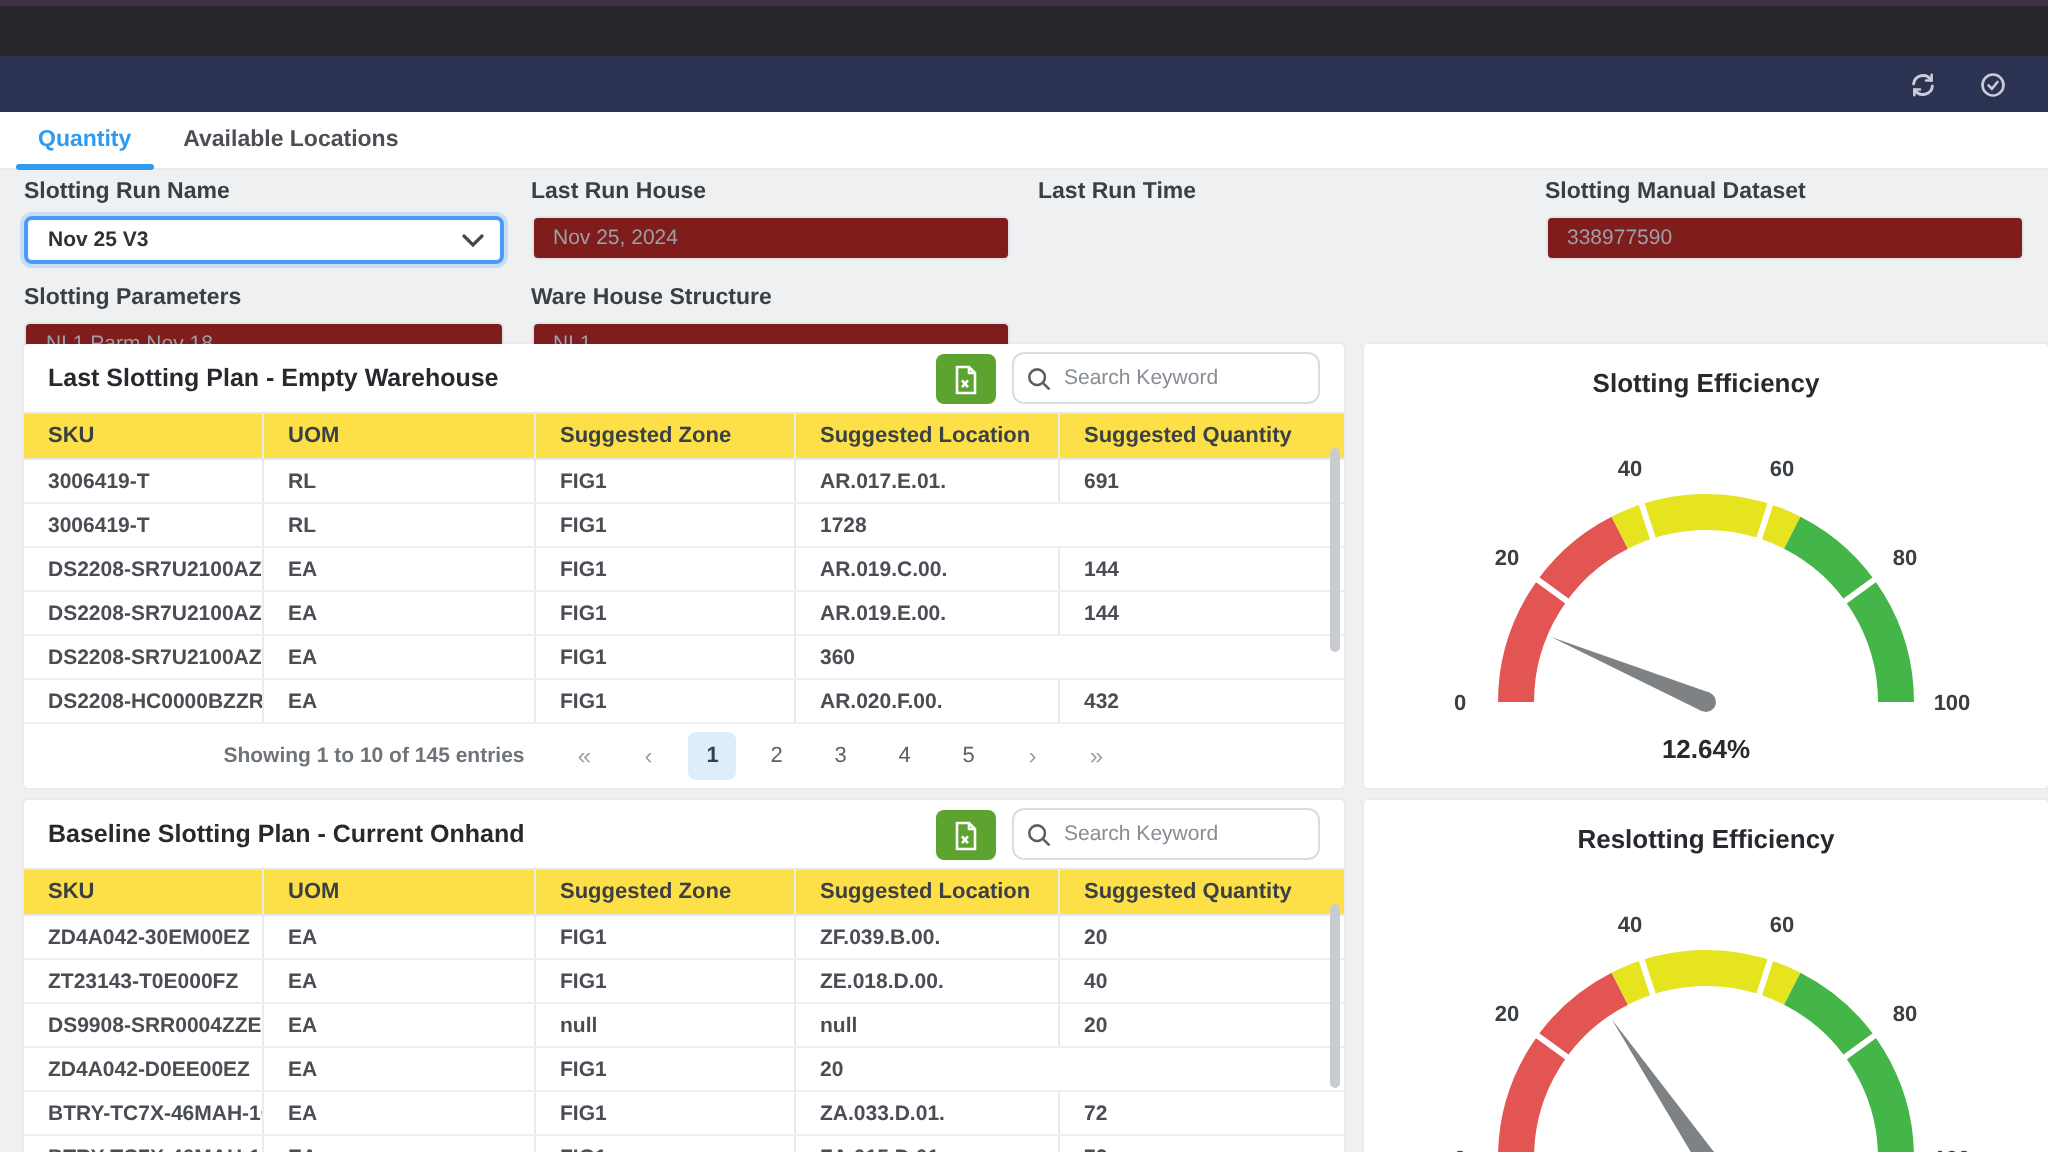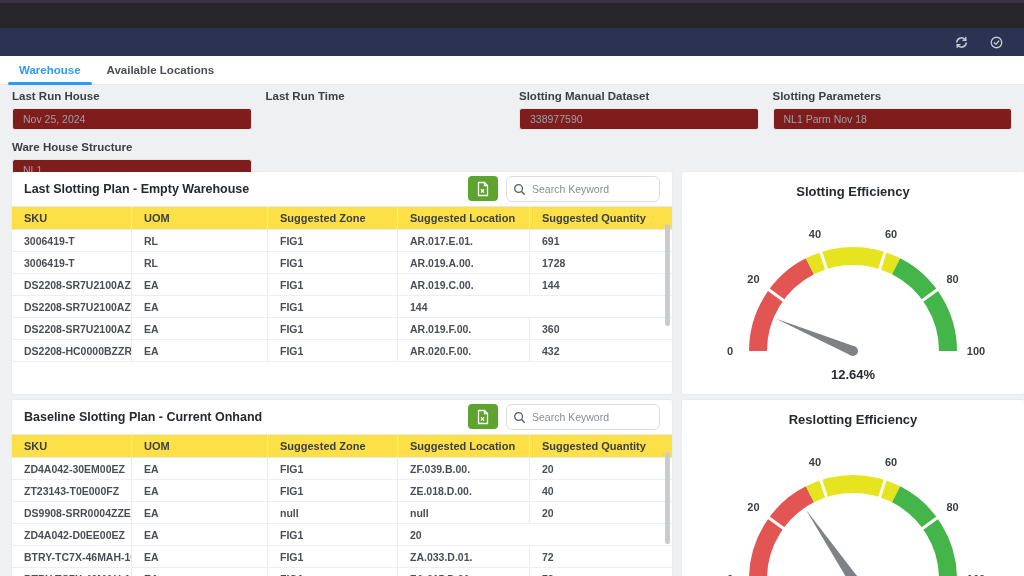--- a/index.html
+++ b/index.html
@@ -28,21 +28,21 @@
            border-radius:4px;color:#2e3338;font-weight:700;font-size:10.5px;display:flex;align-items:center;
            justify-content:space-between;padding:0 8px 0 10px;cursor:pointer;}
   
   .card{position:absolute;background:#fff;border-radius:2px;box-shadow:0 0 0 1px rgba(0,0,0,0.02);}
   #tc0{left:12px;top:88px;width:660px;height:222px;overflow:hidden;}
   #tc1{left:12px;top:316px;width:660px;height:260px;overflow:hidden;}
   #gc0{left:682px;top:88px;width:342px;height:222px;overflow:hidden;}
   #gc1{left:682px;top:316px;width:342px;height:260px;overflow:hidden;}
   .cardhead{display:flex;align-items:center;justify-content:space-between;padding:4px 12px;height:26px;}
   .cardtitle{font-size:12.5px;font-weight:700;color:#26292d;}
-  .headtools{display:flex;align-items:flex-start;gap:8px;}
+  .headtools{display:flex;align-items:flex-end;gap:8px;}
   .exportbtn{width:30px;height:25px;background:#5ca330;border:none;border-radius:4px;display:flex;
              align-items:center;justify-content:center;cursor:pointer;}
   .searchbox{width:140px;height:24px;border:1px solid #d9dde1;border-radius:6px;background:#fff;
              display:flex;align-items:center;padding:0 6px;gap:4px;}
   .searchbox input{border:none;outline:none;width:100px;font-size:10.5px;font-family:"Liberation Sans",sans-serif;color:#45494e;}
   .searchbox input::placeholder{color:#878d94;}
   .thead,.tr{display:grid;grid-template-columns:120px 136px 130px 132px 1fr;}
   .thead{height:22px;background:#fde047;border-top:1px solid #e5e7ea;border-bottom:1px solid #e5e7ea;}
   .th{font-size:11px;font-weight:700;color:#3b4046;display:flex;align-items:center;padding-left:12px;
       border-right:1px solid #e9ebee;cursor:pointer;}
@@ -83,27 +83,38 @@
     </span>
     <span class="abicon">
       <svg viewBox="0 0 16 16" fill="none" stroke="#c7ccd6" stroke-width="1.4" stroke-linecap="round">
         <circle cx="8" cy="8" r="5.6"></circle>
           <polyline points="5.6,8.2 7.4,10 10.4,6.4"></polyline>
       </svg>
     </span>
   </div>
 
   <div class="tabbar">
-    <div class="tab active">Warehouse</div>
+    <div class="tab active">Quantity</div>
     <div class="tab">Available Locations</div>
   </div>
 
   <div class="content">
 
     <div class="formgrid">
+      <div class="field">
+        <label>Slotting Run Name</label>
+        <div class="fselect">
+          <span>Nov 25 V3</span>
+          <span style="display:inline-flex;">
+            <svg width="11" height="7" viewBox="0 0 11 7" fill="none" stroke="#45494e" stroke-width="1.6" stroke-linecap="round">
+                <polyline points="1,1 5.5,5.5 10,1"></polyline>
+              </svg>
+          </span>
+        </div>
+      </div>
       <div class="field">
         <label>Last Run House</label>
         <div class="finput">Nov 25, 2024</div>
       </div>
       <div class="field">
         <label>Last Run Time</label>
       </div>
       <div class="field">
         <label>Slotting Manual Dataset</label>
         <div class="finput">338977590</div>
@@ -151,52 +162,65 @@
             <div class="td">3006419-T</div>
             <div class="td">RL</div>
             <div class="td">FIG1</div>
             <div class="td">AR.017.E.01.</div>
             <div class="td">691</div>
           </div>
           <div class="tr">
             <div class="td">3006419-T</div>
             <div class="td">RL</div>
             <div class="td">FIG1</div>
-            <div class="td">AR.019.A.00.</div>
             <div class="td">1728</div>
           </div>
           <div class="tr">
             <div class="td">DS2208-SR7U2100AZW</div>
             <div class="td">EA</div>
             <div class="td">FIG1</div>
             <div class="td">AR.019.C.00.</div>
             <div class="td">144</div>
           </div>
           <div class="tr">
             <div class="td">DS2208-SR7U2100AZW</div>
             <div class="td">EA</div>
             <div class="td">FIG1</div>
+            <div class="td">AR.019.E.00.</div>
             <div class="td">144</div>
           </div>
           <div class="tr">
             <div class="td">DS2208-SR7U2100AZW</div>
             <div class="td">EA</div>
             <div class="td">FIG1</div>
-            <div class="td">AR.019.F.00.</div>
             <div class="td">360</div>
           </div>
           <div class="tr">
             <div class="td">DS2208-HC0000BZZRW</div>
             <div class="td">EA</div>
             <div class="td">FIG1</div>
             <div class="td">AR.020.F.00.</div>
             <div class="td">432</div>
           </div>
         </div>
       <div class="scrollthumb"></div>
+      <div class="pagi">
+        <span class="pagsummary">Showing 1 to 10 of 145 entries</span>
+        <span class="pbtn arrow">«</span>
+        <span class="pbtn arrow">‹</span>
+        <span id="pagepages" style="display:flex;gap:8px;">
+            <span class="pbtn active">1</span>
+            <span class="pbtn">2</span>
+            <span class="pbtn">3</span>
+            <span class="pbtn">4</span>
+            <span class="pbtn">5</span>
+          </span>
+        <span class="pbtn arrow">›</span>
+        <span class="pbtn arrow">»</span>
+      </div>
     </section>
 
     <section class="card" id="tc1">
       <div class="cardhead">
         <span class="cardtitle">Baseline Slotting Plan - Current Onhand</span>
         <span class="headtools">
           <button class="exportbtn">
             <svg width="14" height="16" viewBox="0 0 14 16" fill="none" stroke="#fff" stroke-width="1.3">
               <path d="M2.5 1.5h6l3 3v10h-9z"></path>
                 <path d="M8.5 1.5v3h3"></path>

